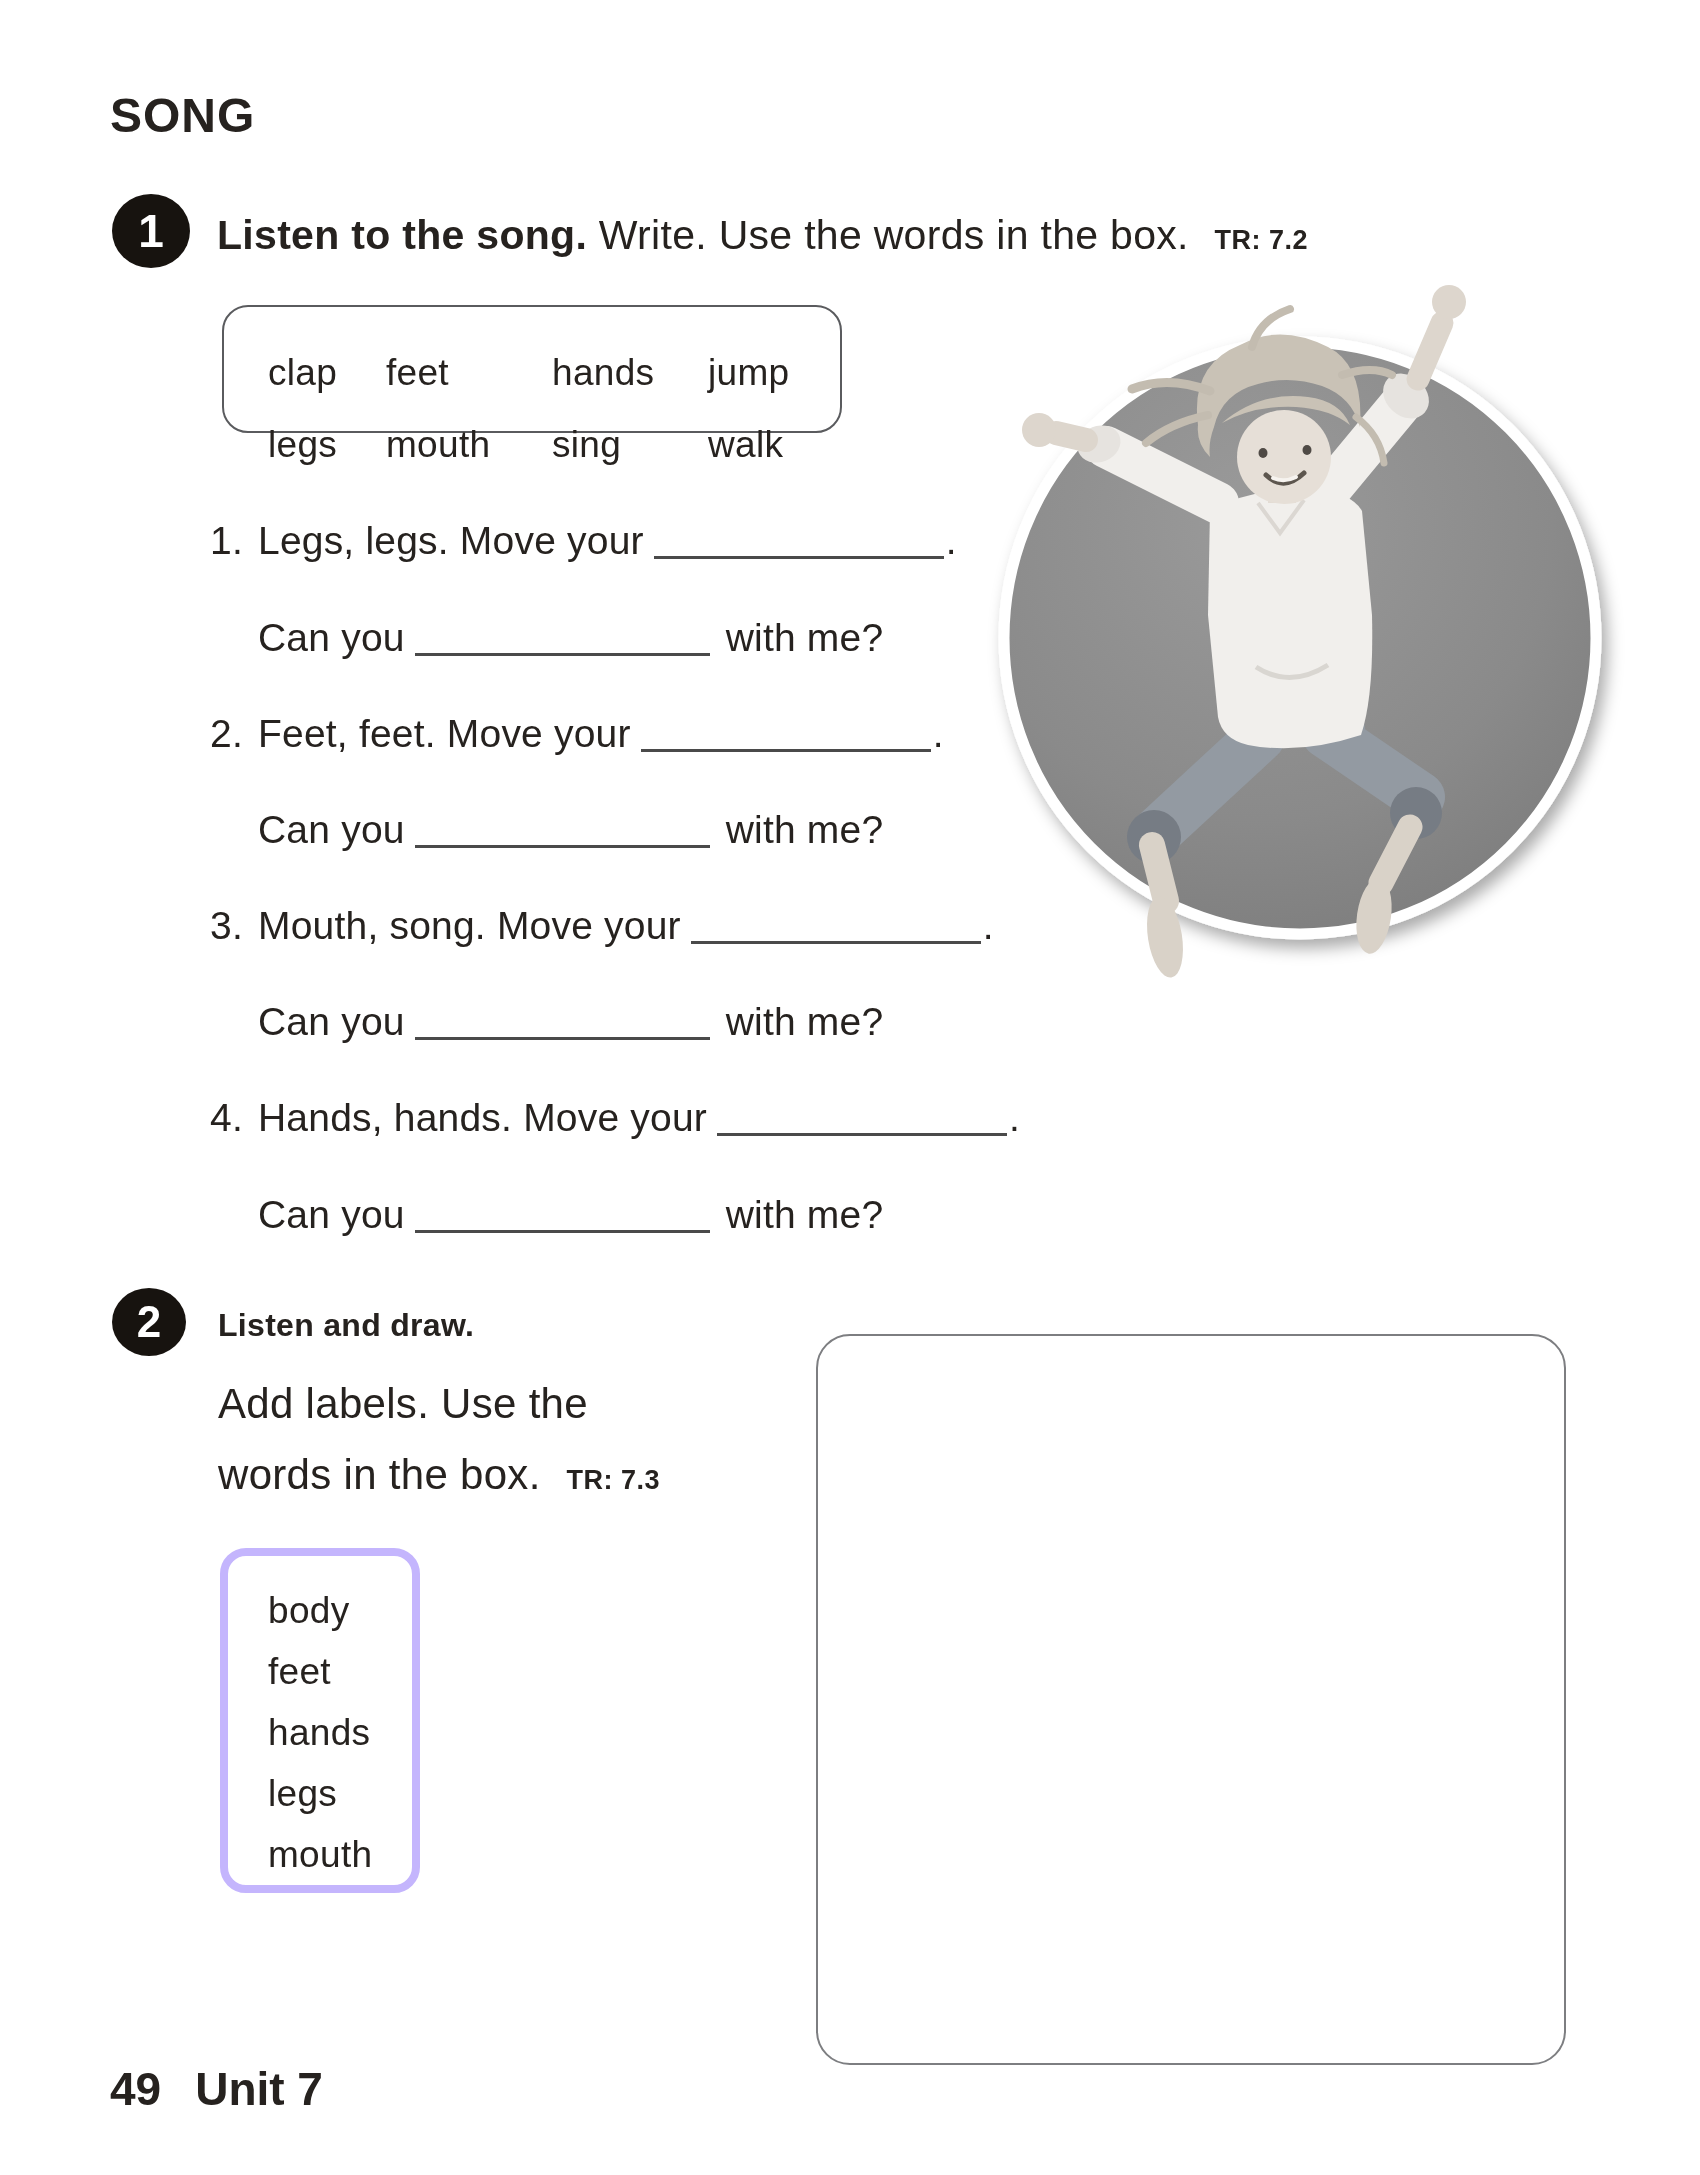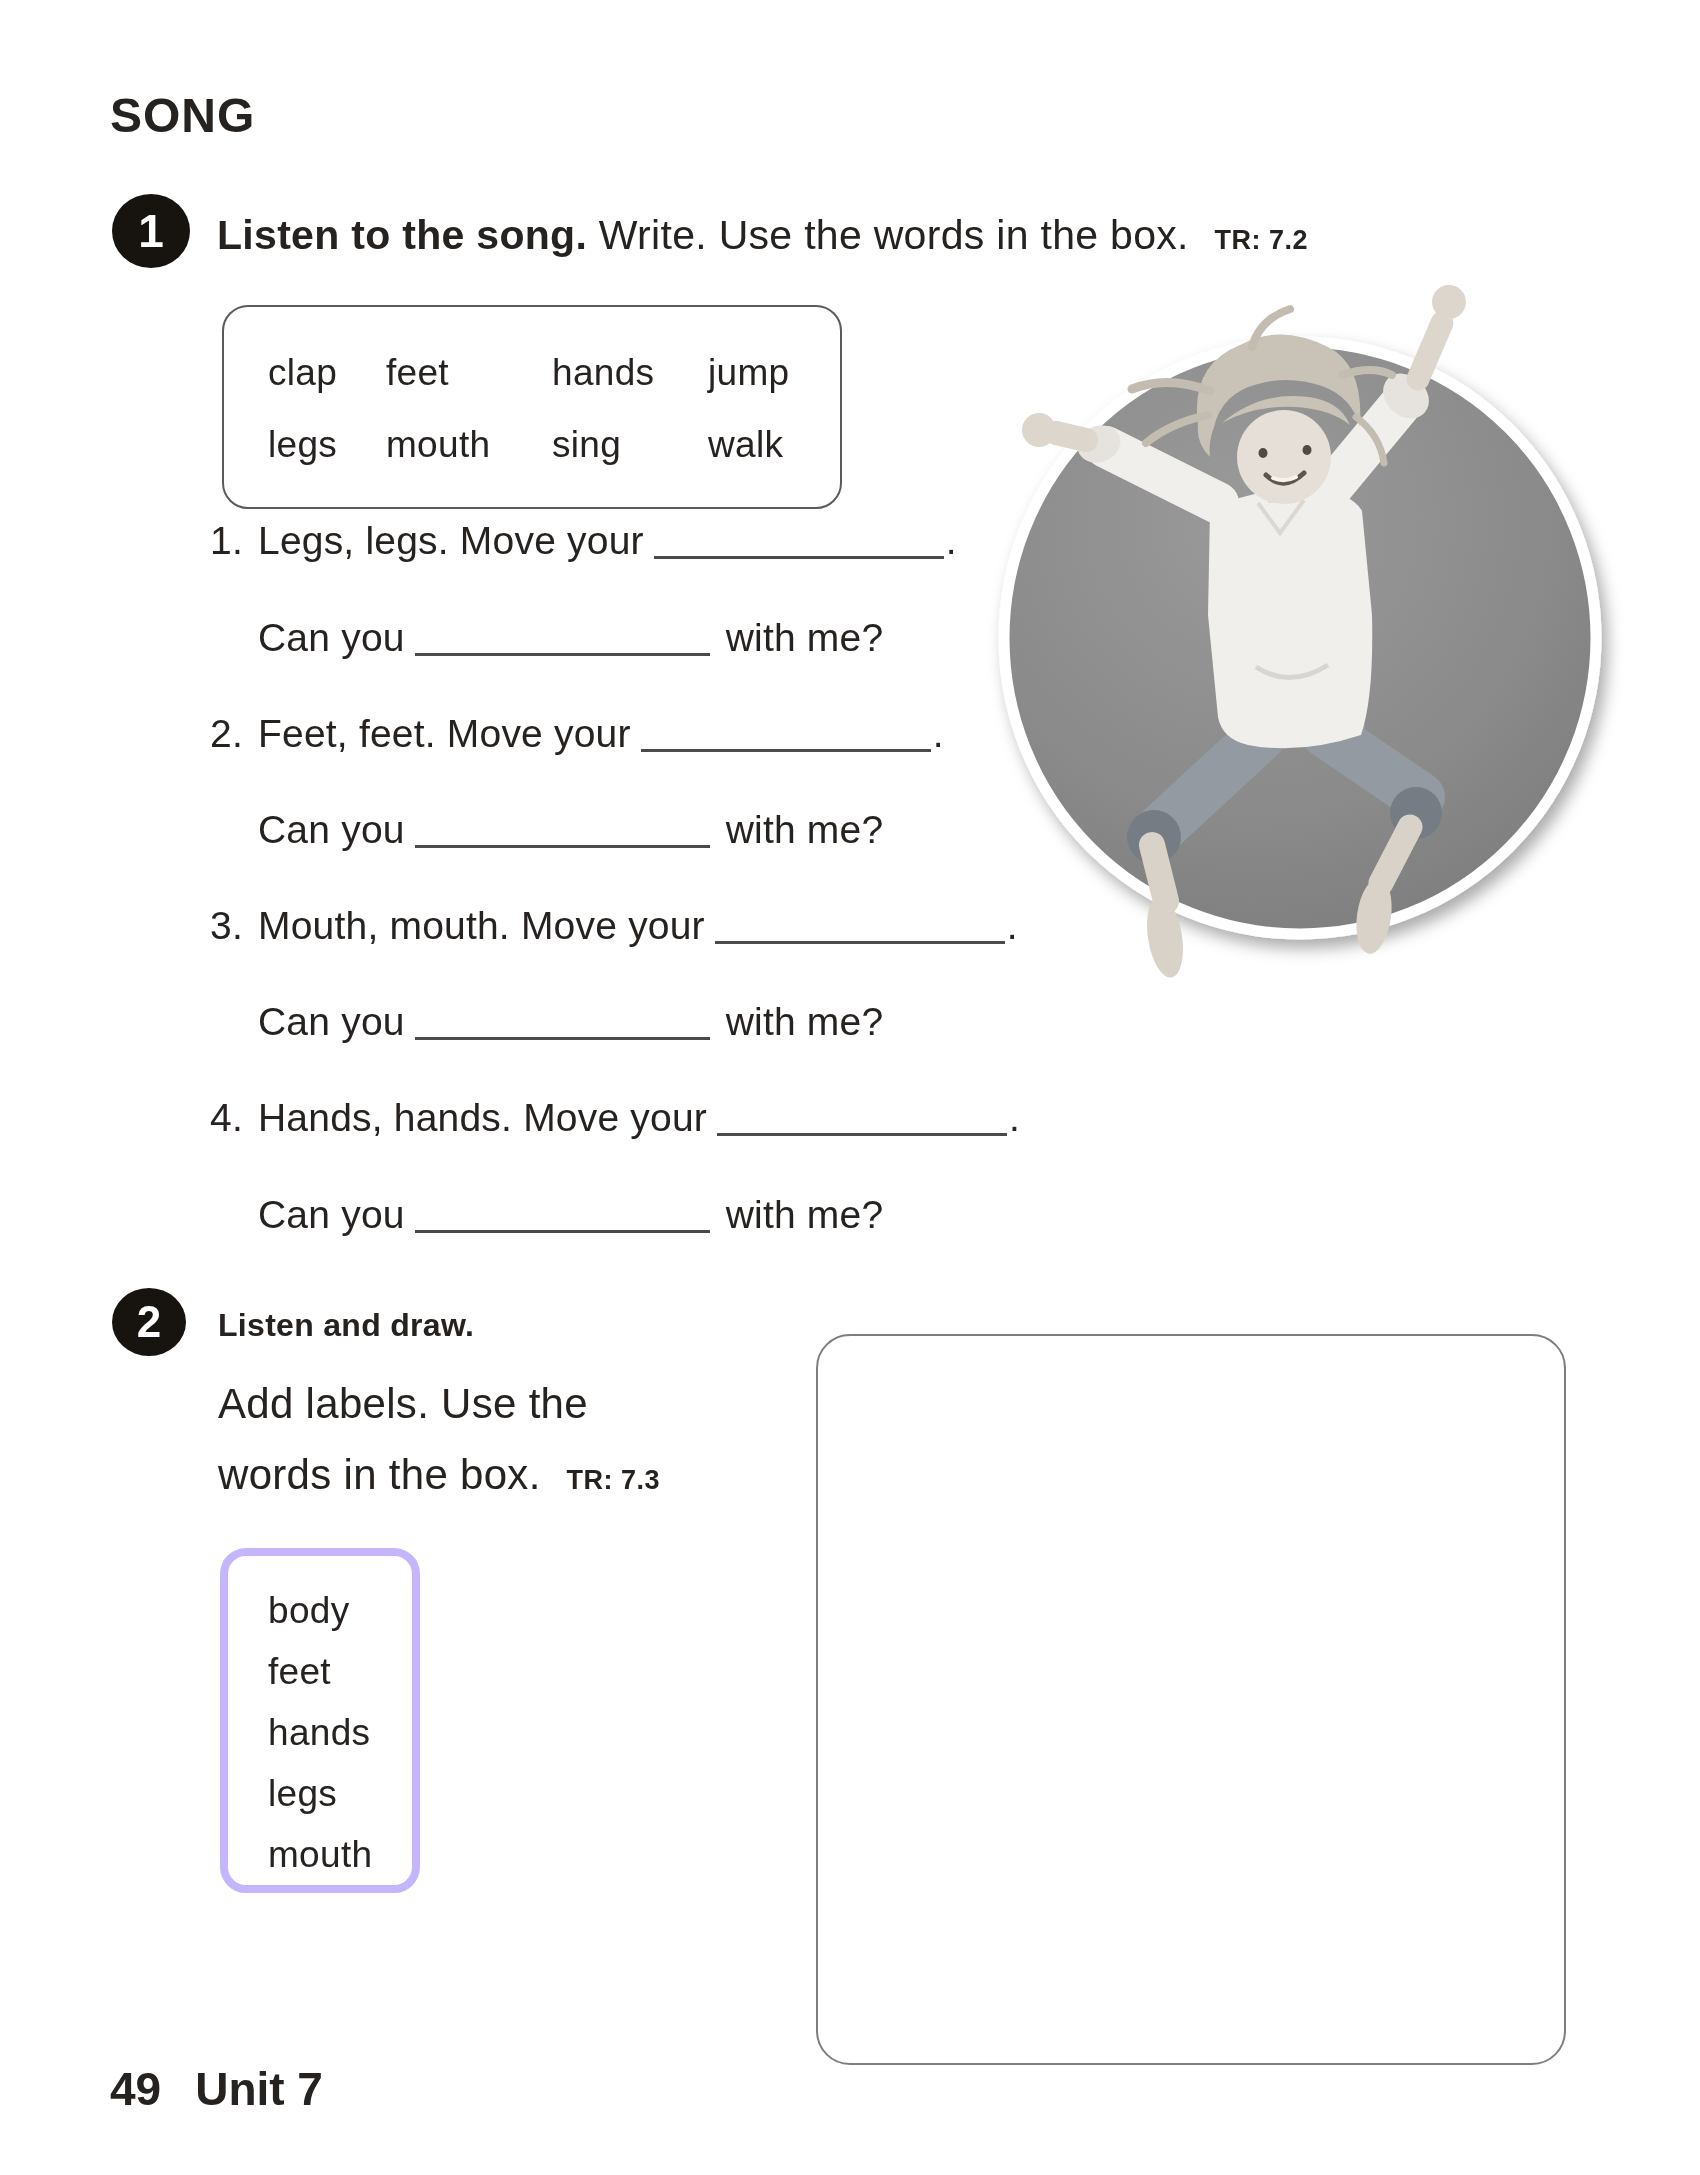--- a/index.html
+++ b/index.html
@@ -10,21 +10,21 @@
   
   .song-label{position:absolute;left:110px;top:88px;font-size:48px;font-weight:700;letter-spacing:1px;}
   .badge{position:absolute;background:#17130f;color:#ffffff;border-radius:50%;
          display:flex;align-items:center;justify-content:center;font-weight:700;}
   .badge1{left:112px;top:194px;width:78px;height:74px;font-size:46px;}
   .badge2{left:112px;top:1288px;width:74px;height:68px;font-size:44px;}
   .instr1{position:absolute;left:217px;top:212px;font-size:41px;white-space:nowrap;letter-spacing:.3px;}
   .bold{font-weight:700;}
   .track{font-size:27px;font-weight:700;letter-spacing:.5px;margin-left:14px;}
   
-  .wordbox1{position:absolute;left:222px;top:305px;width:620px;height:204px;box-sizing:border-box;
+  .wordbox1{position:absolute;left:222px;top:305px;width:620px;height:128px;box-sizing:border-box;
             border:2px solid #5a5b5e;border-radius:26px;padding:30px 0 0 44px;font-size:37px;letter-spacing:.3px;}
   .wb-row{display:flex;line-height:72px;}
   .wb-c1{width:118px;}.wb-c2{width:166px;}.wb-c3{width:156px;}
   .wordbox2{position:absolute;left:220px;top:1548px;width:200px;height:345px;box-sizing:border-box;
             border:8px solid #c4b5fd;border-radius:26px;padding:24px 0 0 40px;font-size:37px;line-height:61px;letter-spacing:.3px;}
   
   .line{position:absolute;white-space:nowrap;font-size:39px;letter-spacing:.2px;}
   .num{display:inline-block;width:48px;}
   .blank{display:inline-block;border-bottom:3px solid #4a4a4a;position:relative;top:5px;margin:0 2px 0 10px;}
   .blank-a{width:290px;}
@@ -137,21 +137,21 @@
   </div>
 
   <div class="line" style="left:210px;top:712px;">
     <span class="num">2.</span><span>Feet, feet. Move your</span><span class="blank blank-a"></span><span>.</span>
   </div>
   <div class="line" style="left:258px;top:808px;">
     <span>Can you</span><span class="blank blank-b"></span><span>with me?</span>
   </div>
 
   <div class="line" style="left:210px;top:904px;">
-    <span class="num">3.</span><span>Mouth, mouth. Move your</span><span class="blank blank-a"></span><span>.</span>
+    <span class="num">3.</span><span>Mouth, song. Move your</span><span class="blank blank-a"></span><span>.</span>
   </div>
   <div class="line" style="left:258px;top:1000px;">
     <span>Can you</span><span class="blank blank-b"></span><span>with me?</span>
   </div>
 
   <div class="line" style="left:210px;top:1096px;">
     <span class="num">4.</span><span>Hands, hands. Move your</span><span class="blank blank-a"></span><span>.</span>
   </div>
   <div class="line" style="left:258px;top:1193px;">
     <span>Can you</span><span class="blank blank-b"></span><span>with me?</span>

